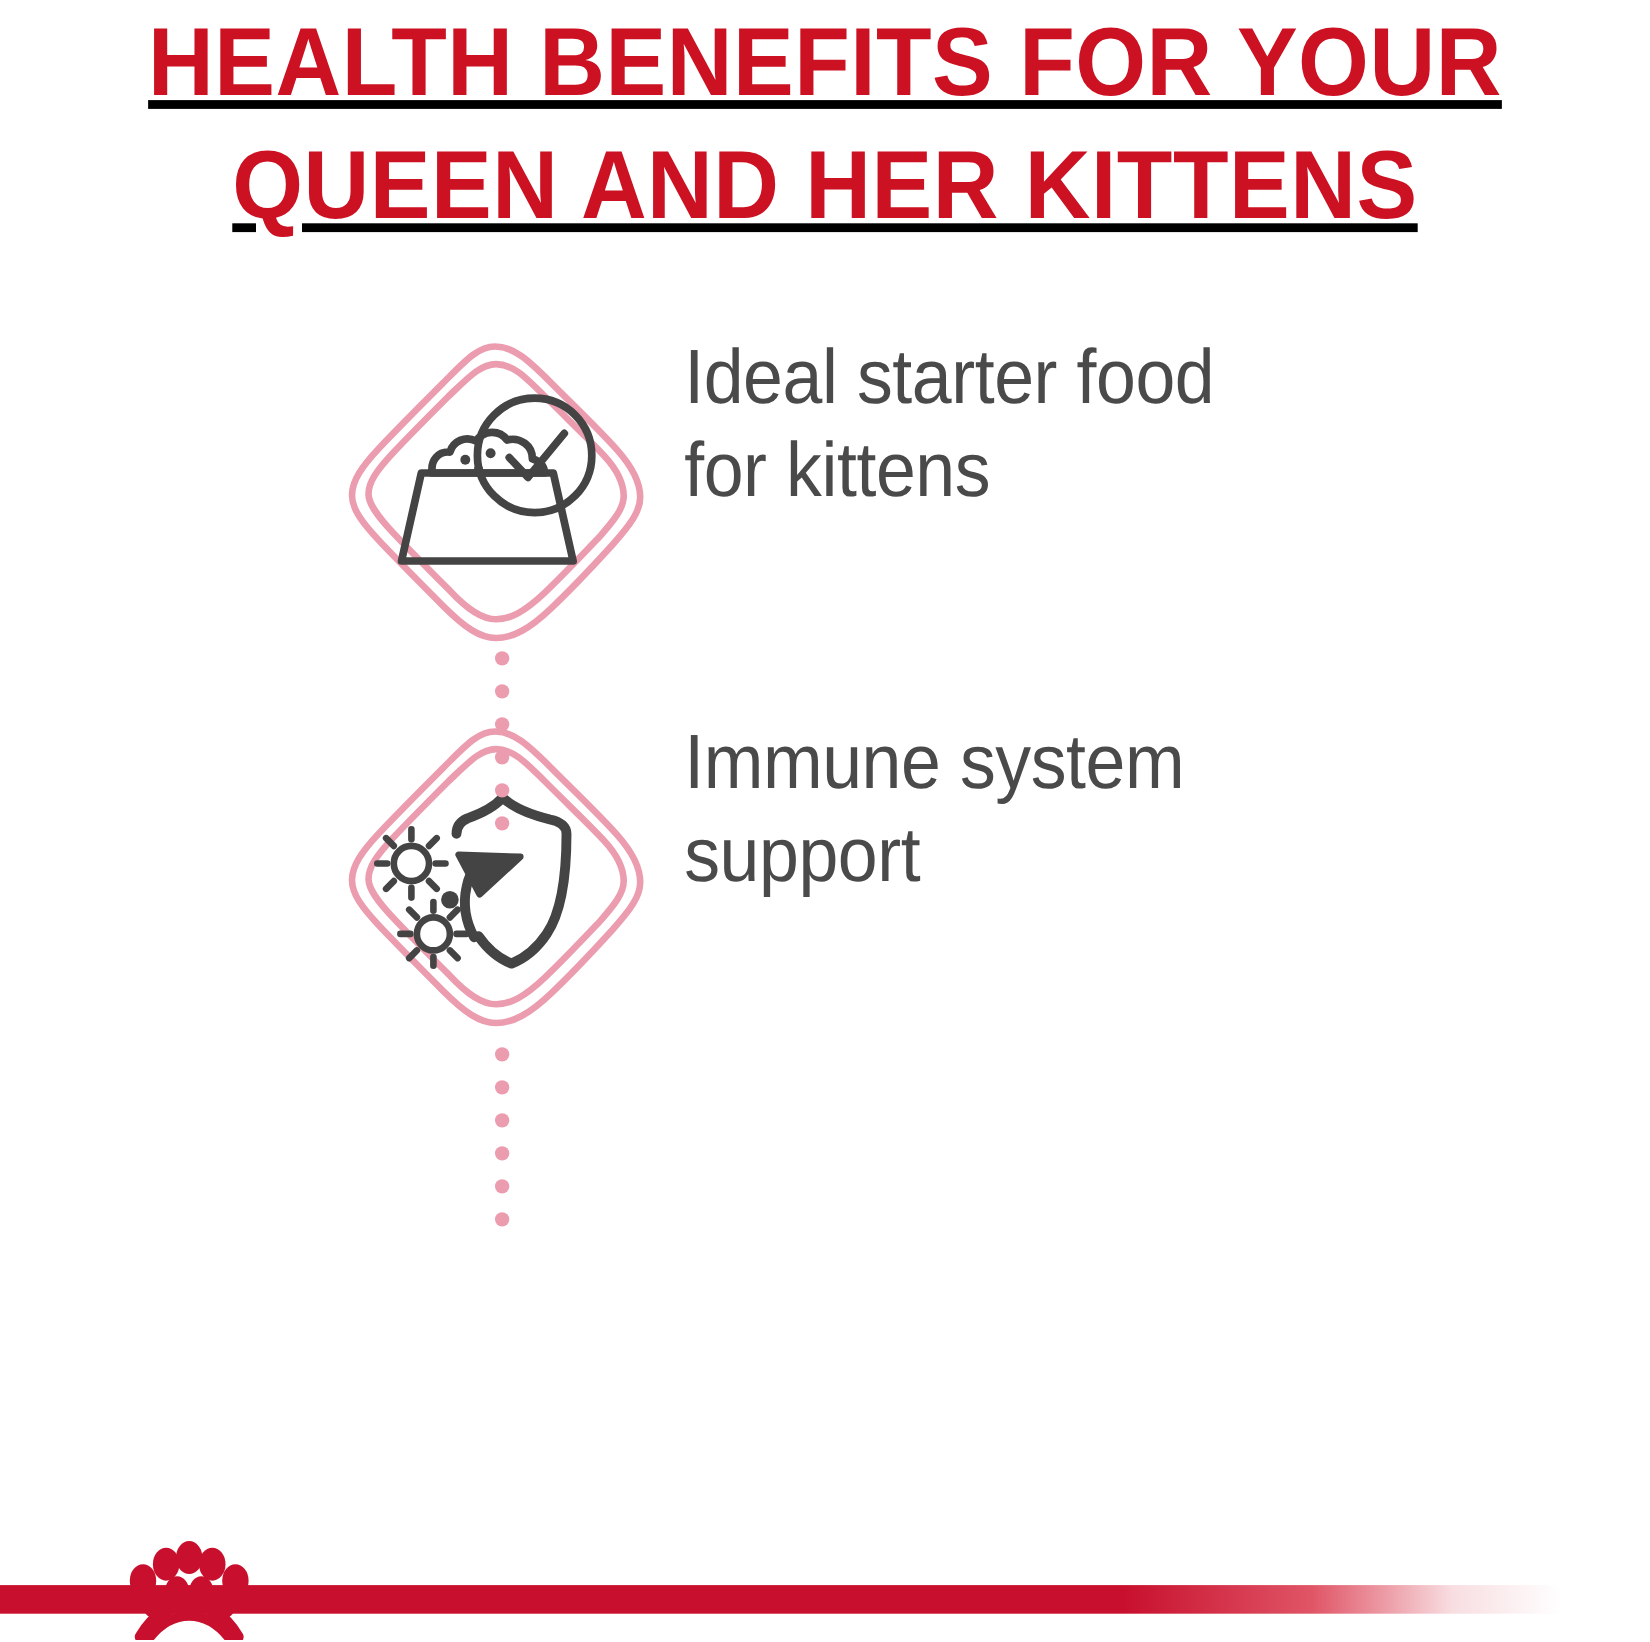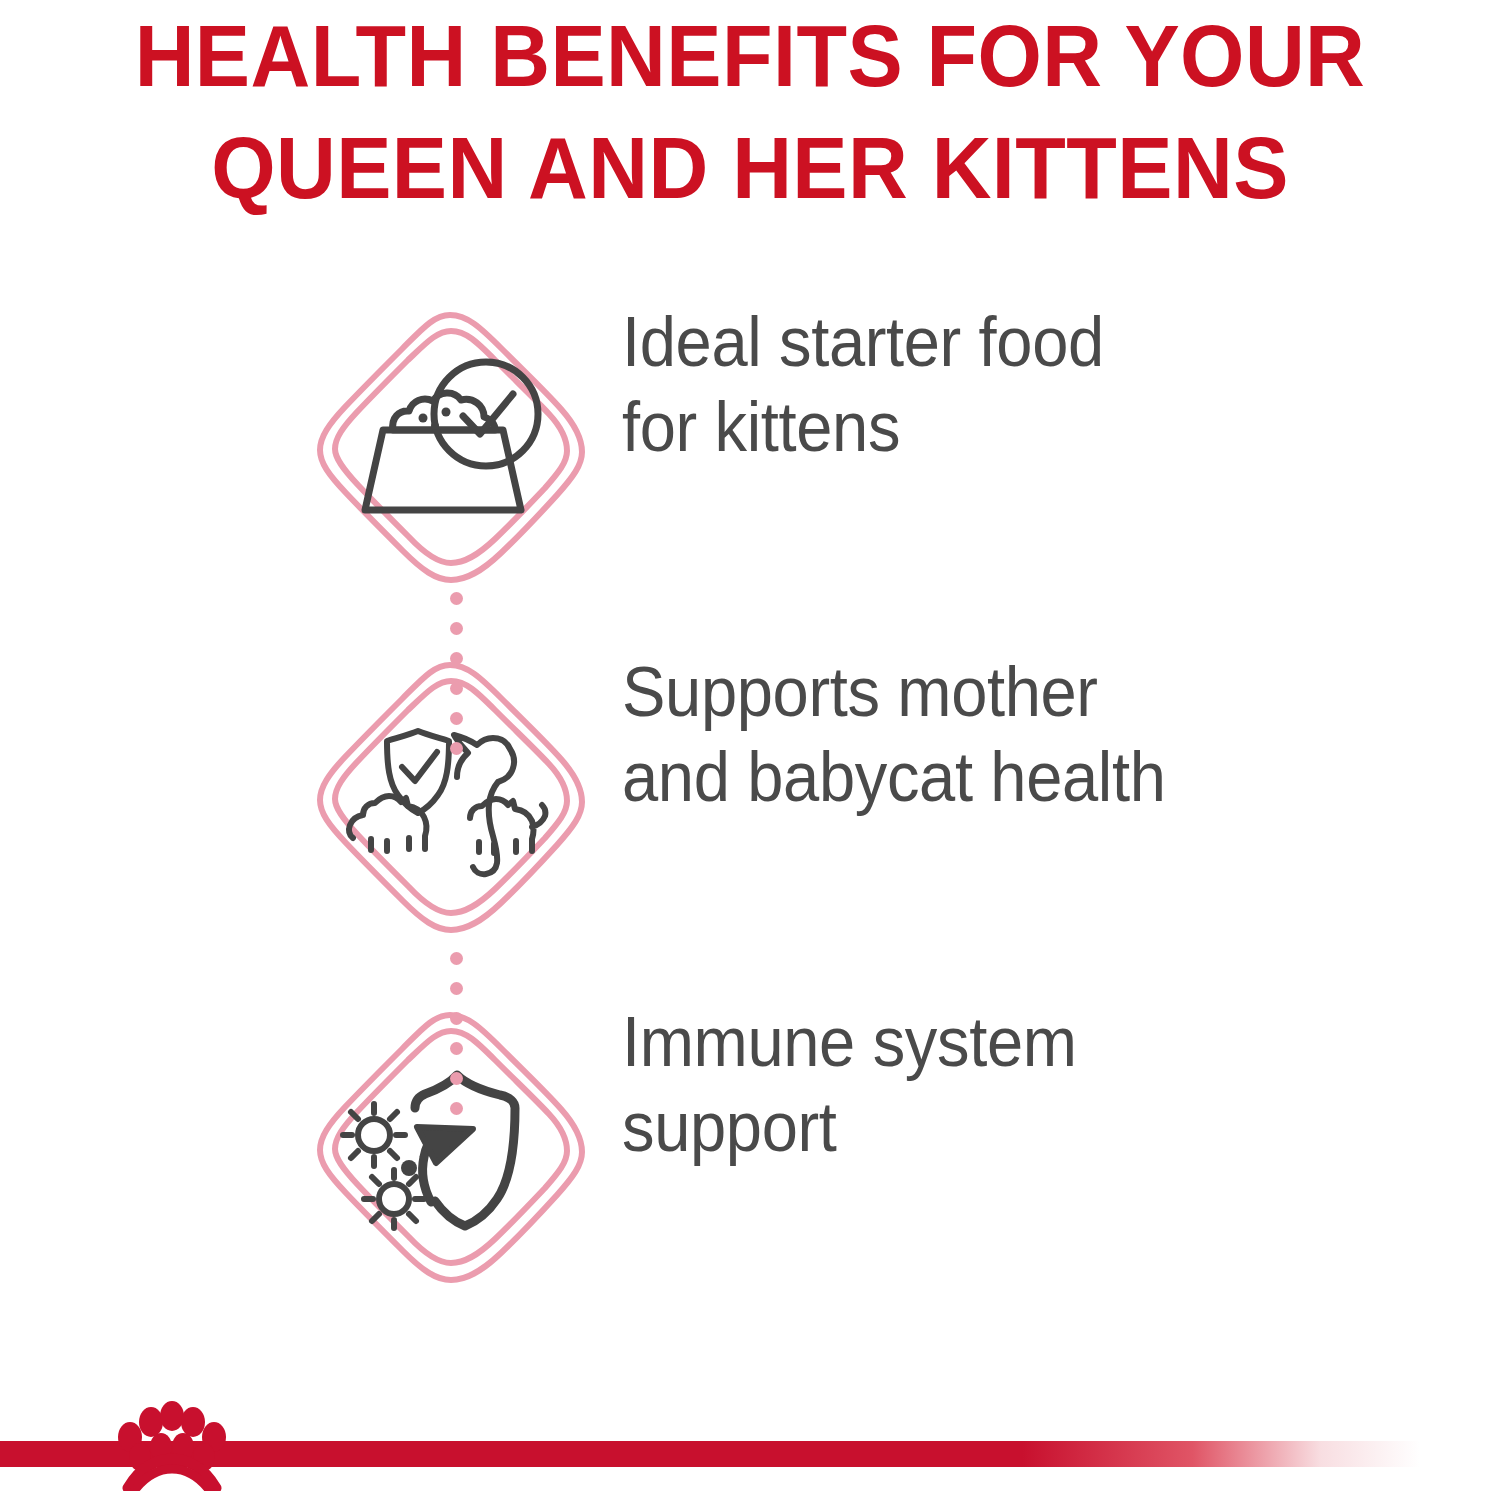--- a/index.html
+++ b/index.html
@@ -15,20 +15,21 @@
     font-family: "Liberation Sans", sans-serif;
   }
 
   
   .title-block {
     position: absolute;
     top: 0px;
     left: 0px;
     width: 1500px;
     text-align: center;
+    text-decoration: underline;
   }
   .title-line {
     color: #CC1122;
     font-family: "Liberation Sans", sans-serif;
     font-weight: bold;
     font-size: 88px;
     line-height: 112px;
     letter-spacing: 0.5px;
     transform: scaleX(0.94);
     transform-origin: center center;
@@ -185,20 +186,21 @@
           <circle cx="141" cy="107" r="4.5"></circle>
           <circle cx="130" cy="121" r="4"></circle>
         </g>
       </svg>
     </div>
     <div class="benefit-text">
       <div>Ideal starter food</div>
       <div>for kittens</div>
     </div>
   </div>
+
 
   <div class="benefit-row">
     <div class="icon-cell">
       <svg width="290" height="290" viewBox="0 0 290 290">
         <g fill="none" stroke="#EB9CAE" stroke-width="6" stroke-linecap="round" stroke-linejoin="round">
           <path d="M145 10
                    C162 10 175 22 196 43
                    C222 69 242 88 256 104
                    C272 122 277 136 277 147
                    C277 160 268 172 252 190
@@ -217,104 +219,20 @@
                    C262 157 254 167 240 183
                    C222 202 206 219 190 234
                    C172 251 159 258 146 258
                    C133 258 120 249 104 232
                    C86 214 68 196 53 180
                    C38 164 30 153 30 144
                    C30 133 38 122 52 107
                    C70 88 87 71 103 55
                    C121 38 132 26 146 26 Z"></path>
         </g>
-        <g fill="none" stroke="#444444" stroke-width="6" stroke-linecap="round" stroke-linejoin="round">
-
-          <path d="M82 86 C95 82 106 79 113 76 C120 79 131 82 144 86
-                   C144 110 142 128 133 140 C126 150 119 155 113 158
-                   C107 155 100 150 93 140 C84 128 82 110 82 86 Z"></path>
-          <path d="M97 112 L110 126 L132 97"></path>
-
-          <path d="M152 122
-                   C152 112 156 104 163 98
-                   C158 92 152 86 149 80
-                   C157 82 166 86 172 90
-                   C176 86 181 83 188 83
-                   C196 83 202 87 205 94
-                   C209 100 210 107 208 113
-                   C206 120 200 125 193 127
-                   C188 133 185 140 184 149
-                   C183 160 185 171 188 181
-                   C191 192 193 200 192 208
-                   C191 214 187 218 181 219
-                   C175 220 170 217 168 212"></path>
-
-          <path d="M58 160
-                   C58 153 63 148 70 148
-                   C74 144 78 141 84 141
-                   C89 141 93 143 96 147
-                   L101 143 L103 151
-                   C110 152 116 156 119 162
-                   C122 168 122 175 120 181
-                   L120 194 M104 183 L104 194
-                   M82 186 L82 196 M66 184 L66 195
-                   M58 160 C52 161 47 165 45 170
-                   C43 175 44 180 48 183"></path>
-
-          <path d="M165 163
-                   C165 156 170 151 177 151
-                   C181 147 186 144 191 144
-                   C196 144 200 146 203 150
-                   L208 146 L210 154
-                   C218 155 224 159 227 166
-                   C229 172 229 178 227 184
-                   L227 196 M211 186 L211 197
-                   M189 189 L189 198 M174 187 L174 197
-                   M227 172 C233 170 238 166 240 161
-                   C241 157 240 153 237 150"></path>
-        </g>
-      </svg>
-    </div>
-    <div class="benefit-text">
-      <div>Supports mother</div>
-      <div>and babycat health</div>
-    </div>
-  </div>
-
-  <div class="benefit-row">
-    <div class="icon-cell">
-      <svg width="290" height="290" viewBox="0 0 290 290">
-        <g fill="none" stroke="#EB9CAE" stroke-width="6" stroke-linecap="round" stroke-linejoin="round">
-          <path d="M145 10
-                   C162 10 175 22 196 43
-                   C222 69 242 88 256 104
-                   C272 122 277 136 277 147
-                   C277 160 268 172 252 190
-                   C232 212 214 231 196 248
-                   C176 267 161 275 146 275
-                   C131 275 117 265 98 246
-                   C78 226 58 206 41 188
-                   C24 170 15 158 15 145
-                   C15 132 24 119 40 102
-                   C60 81 79 62 97 44
-                   C117 24 129 10 145 10 Z"></path>
-          <path d="M146 26
-                   C161 26 172 37 190 55
-                   C213 78 231 95 244 109
-                   C258 124 262 136 262 146
-                   C262 157 254 167 240 183
-                   C222 202 206 219 190 234
-                   C172 251 159 258 146 258
-                   C133 258 120 249 104 232
-                   C86 214 68 196 53 180
-                   C38 164 30 153 30 144
-                   C30 133 38 122 52 107
-                   C70 88 87 71 103 55
-                   C121 38 132 26 146 26 Z"></path>
-        </g>
 
         <g fill="none" stroke="#444444" stroke-width="9" stroke-linecap="round" stroke-linejoin="round">
           <path d="M110 103
                    C110 97 113 92 120 89
                    C134 84 145 78 152 70
                    C160 78 175 85 195 90
                    C205 92 210 97 210 103
                    C210 145 205 175 192 194
                    C182 209 170 217 160 221
                    C150 217 139 209 130 196"></path>

